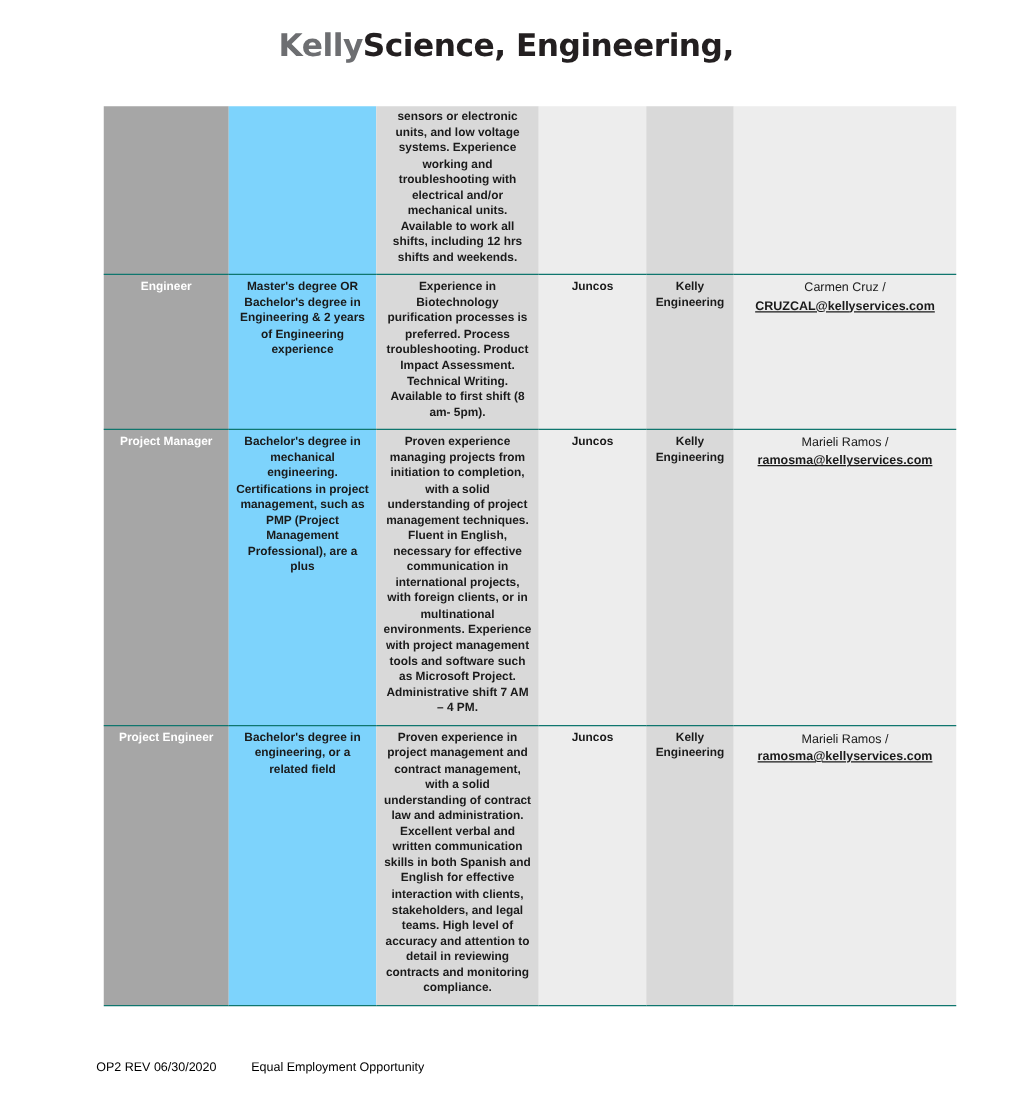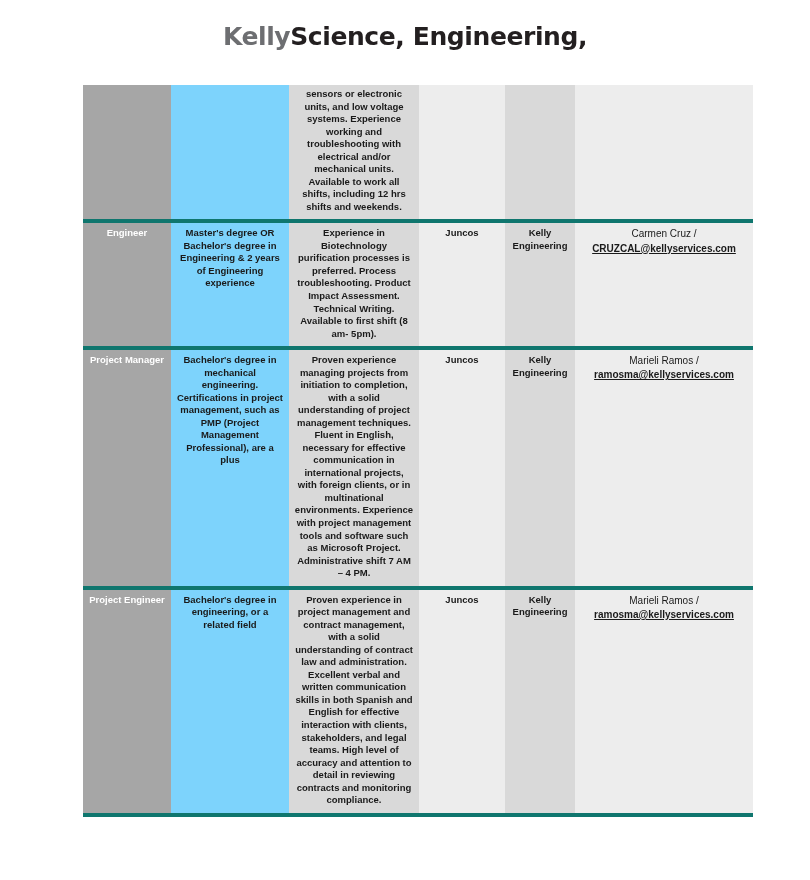--- a/index.html
+++ b/index.html
@@ -59,25 +59,25 @@
     width: 666px;
     table-layout: fixed;
   }
   table.jobs td {
     vertical-align: top;
     padding: 4px 5px 6px 5px;
     font-size: 9.5px;
     font-weight: bold;
     line-height: 1.32;
     text-align: center;
-    border-bottom: 4px solid #0f766e;
+    border-bottom: 1px solid #0f766e;
     box-sizing: border-box;
   }
   td.c-title {
-    width: 88px;
+    width: 100px;
     background: #a6a6a6;
     color: #ffffff;
   }
   td.c-edu {
     width: 118px;
     background: #7dd3fc;
     color: #1a1a1a;
   }
   td.c-exp {
     width: 130px;
@@ -197,14 +197,20 @@
           <td class="c-contact">
             <span class="contact-name">Marieli Ramos /</span>
             <span class="contact-email">ramosma@kellyservices.com</span>
           </td>
         </tr>
 
       </tbody>
     </table>
   </div>
 
+  <div class="footer">
+    <div class="footer-inner">
+      <span class="footer-rev">OP2 REV 06/30/2020</span>
+      <span class="footer-eeo">Equal Employment Opportunity</span>
+    </div>
+  </div>
 
 </div>
 
 </body></html>

